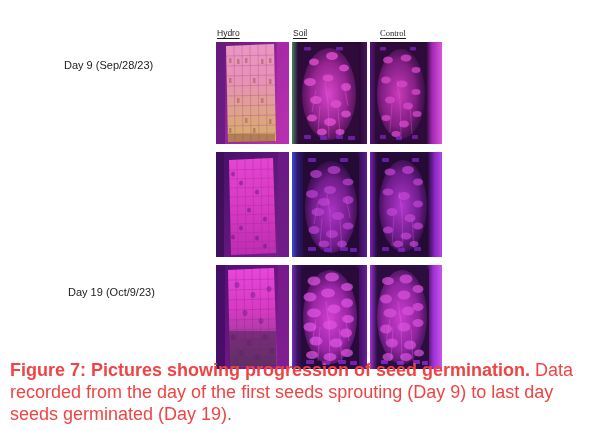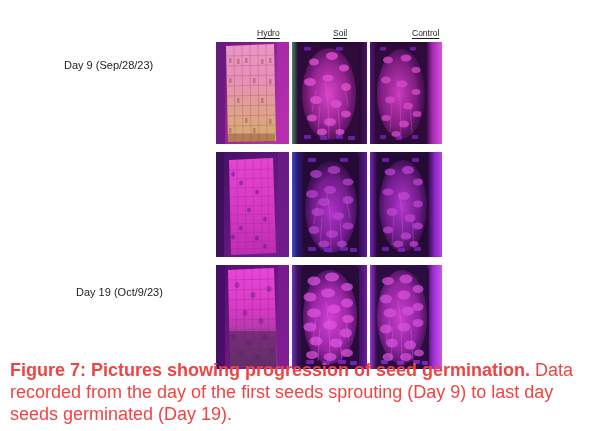--- a/index.html
+++ b/index.html
@@ -20,25 +20,25 @@
   }
 
   
   .grid{position:absolute;left:216px;top:28px;width:226px;height:341px;}
 
   .colhead{
     position:absolute;top:0;
     font-size:8.5px;line-height:10px;
     text-decoration:underline;
     text-underline-offset:1.5px;
-    color:#1d1d1d;white-space:nowrap;margin-left:40px;
+    color:#1d1d1d;white-space:nowrap;
   }
   .ch1{left:1px;}
   .ch2{left:77px;text-decoration:underline;}
-  .ch3{left:156px;}
+  .ch3{left:164px;font-family:Liberation Serif, serif;}
 
   .cell{position:absolute;overflow:hidden;background:#2a0b33;}
   .cell svg{display:block;width:100%;height:100%;}
 
   
   .c1{left:0px;width:73px;}
   .c2{left:76px;width:75px;}
   .c3{left:154px;width:72px;}
   
   .r1{top:14px;height:102px;}
@@ -47,21 +47,21 @@
 
   
   .rowlabel{
     position:absolute;
     font-size:11px;line-height:14px;
     color:#1c1c1c;white-space:pre;
     text-align:right;
   }
   .rl1{left:64px;top:58px;}
   .rl2{left:64px;top:169px;}
-  .rl3{left:76px;top:285px;}
+  .rl3{left:68px;top:285px;}
 
   
   .caption{
     position:absolute;left:10px;top:359px;width:578px;
     font-size:18px;line-height:22px;color:#ef4444;
   }
   .caption b{font-weight:bold;}
 </style>
 </head>
 <body>

